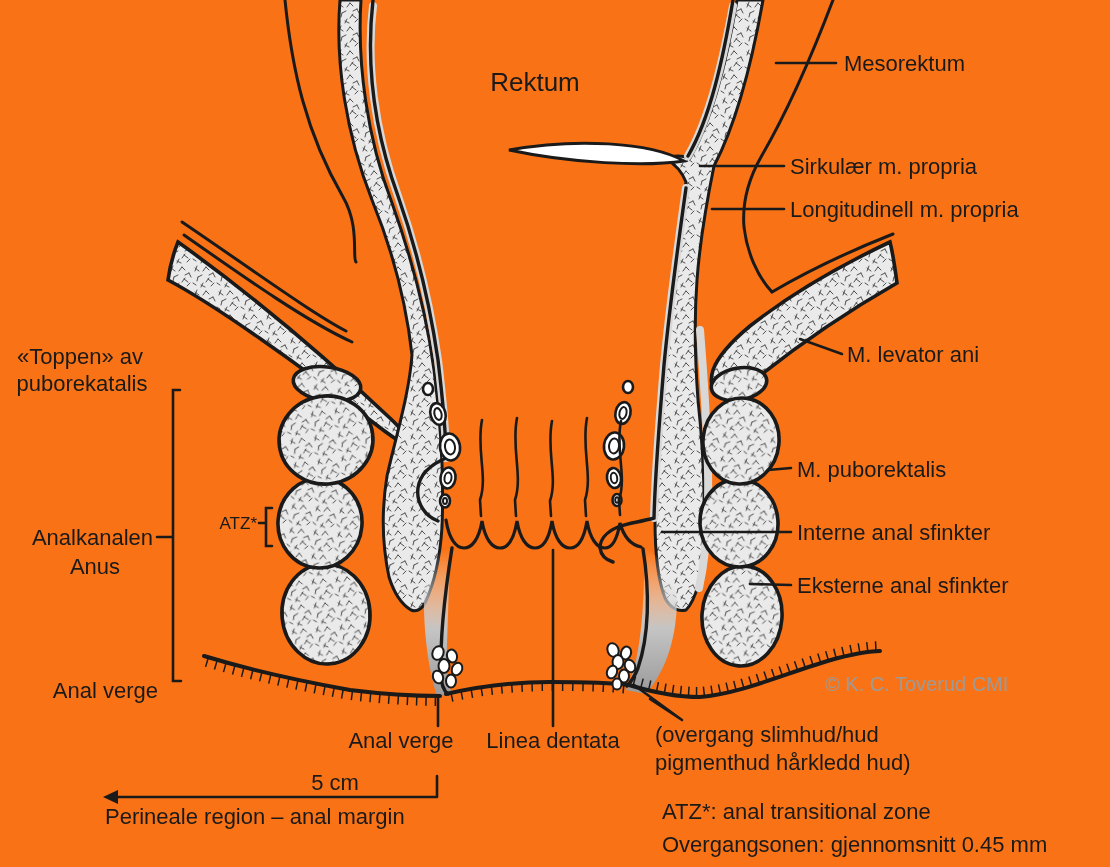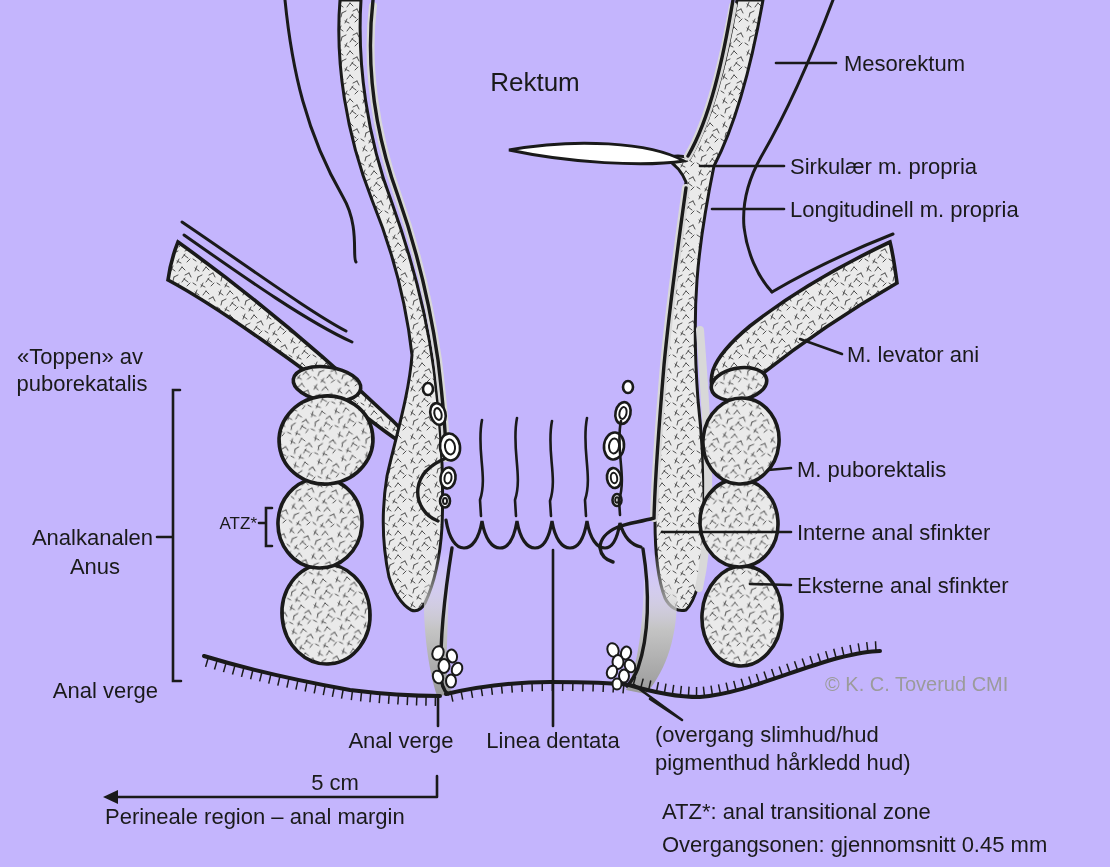--- a/index.html
+++ b/index.html
@@ -1,16 +1,16 @@
 <!DOCTYPE html>
 <html><head>
 <meta charset="utf-8">
 <style>
   html,body{margin:0;padding:0;background:#fff;}
-  .stage{position:relative;width:1110px;height:867px;background:#c4b5fd;overflow:hidden;
+  .stage{position:relative;width:1110px;height:867px;background:#f97316;overflow:hidden;
          font-family:"Liberation Sans",sans-serif;}
   svg{position:absolute;left:0;top:0;}
   text{fill:#1a1a1a;font-family:"Liberation Sans",sans-serif;font-size:22px;}
   .t-big{font-size:26px;}
   .t-small{font-size:17px;}
   .t-credit{font-size:20px;fill:#9b9b9b;}
   .outline{fill:none;stroke:#1a1a1a;stroke-width:3;stroke-linecap:round;}
   .outline-heavy{fill:none;stroke:#1a1a1a;stroke-width:4;stroke-linecap:round;}
   .muscle{fill:url(#stip);stroke:#1a1a1a;stroke-width:3;}
   .muscle-heavy{fill:url(#stip);stroke:#1a1a1a;stroke-width:3.6;}

